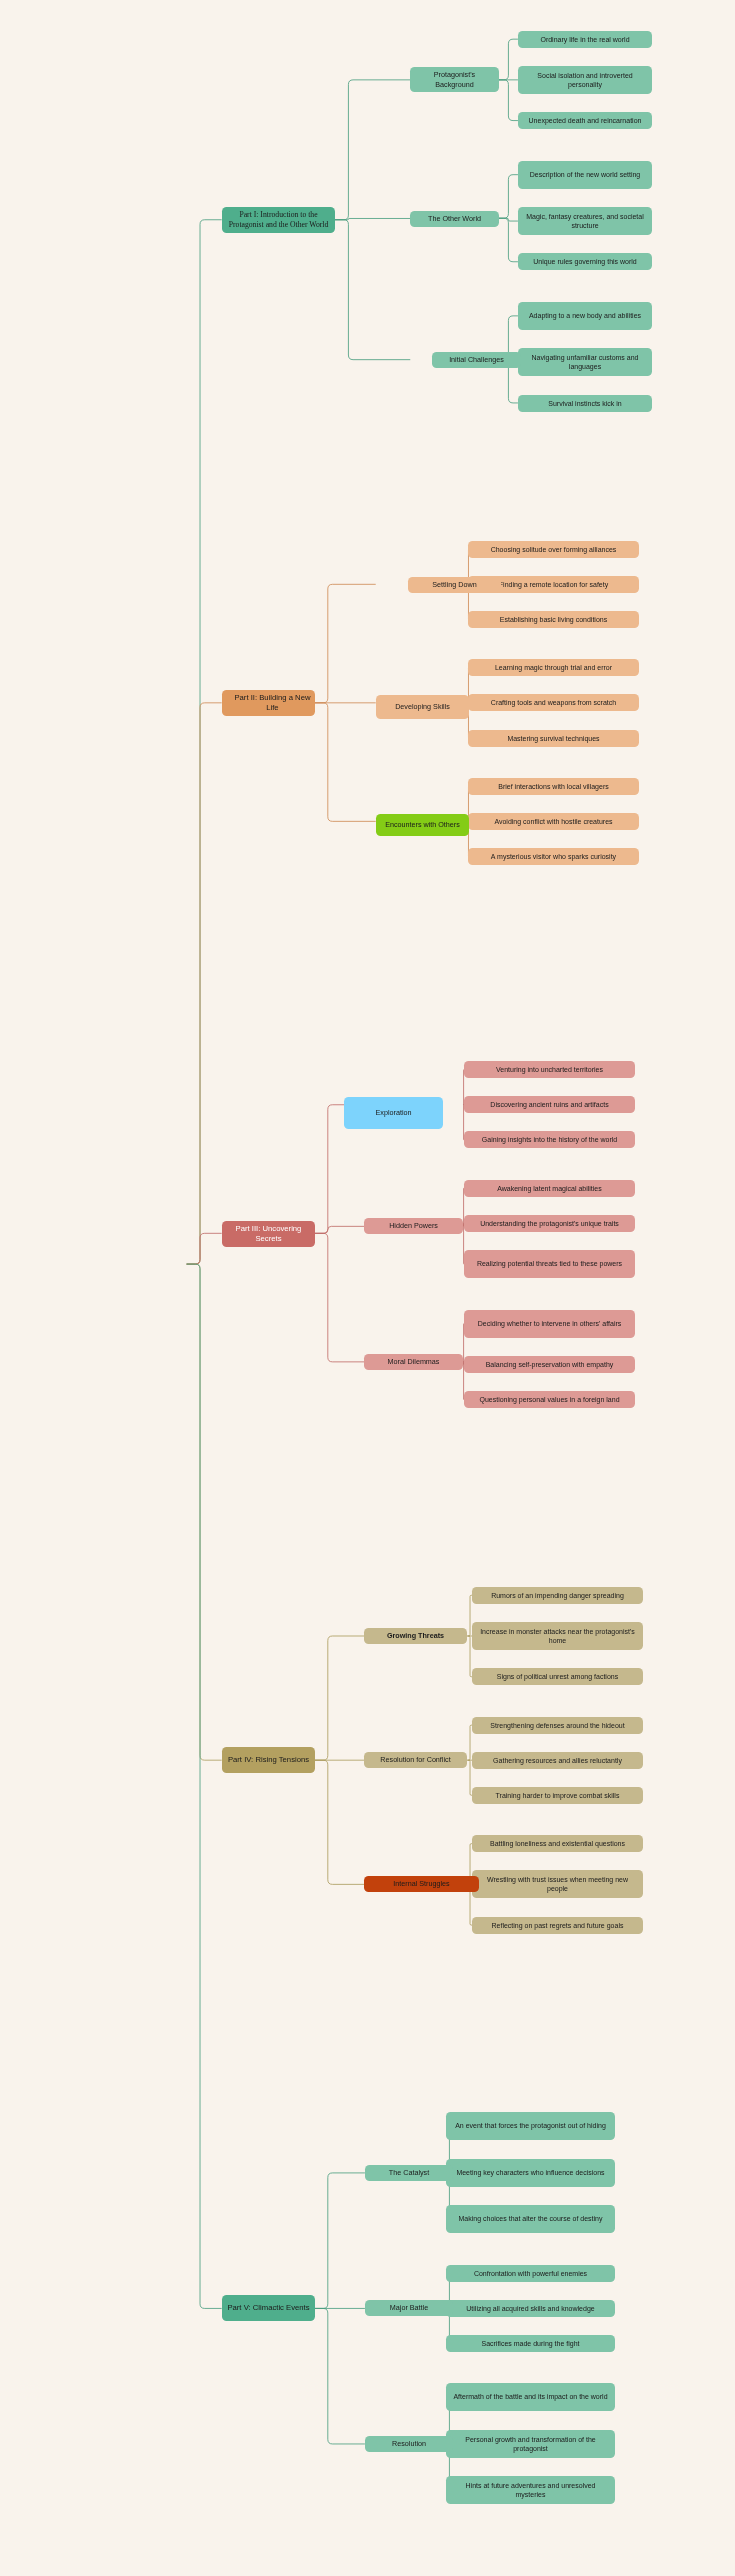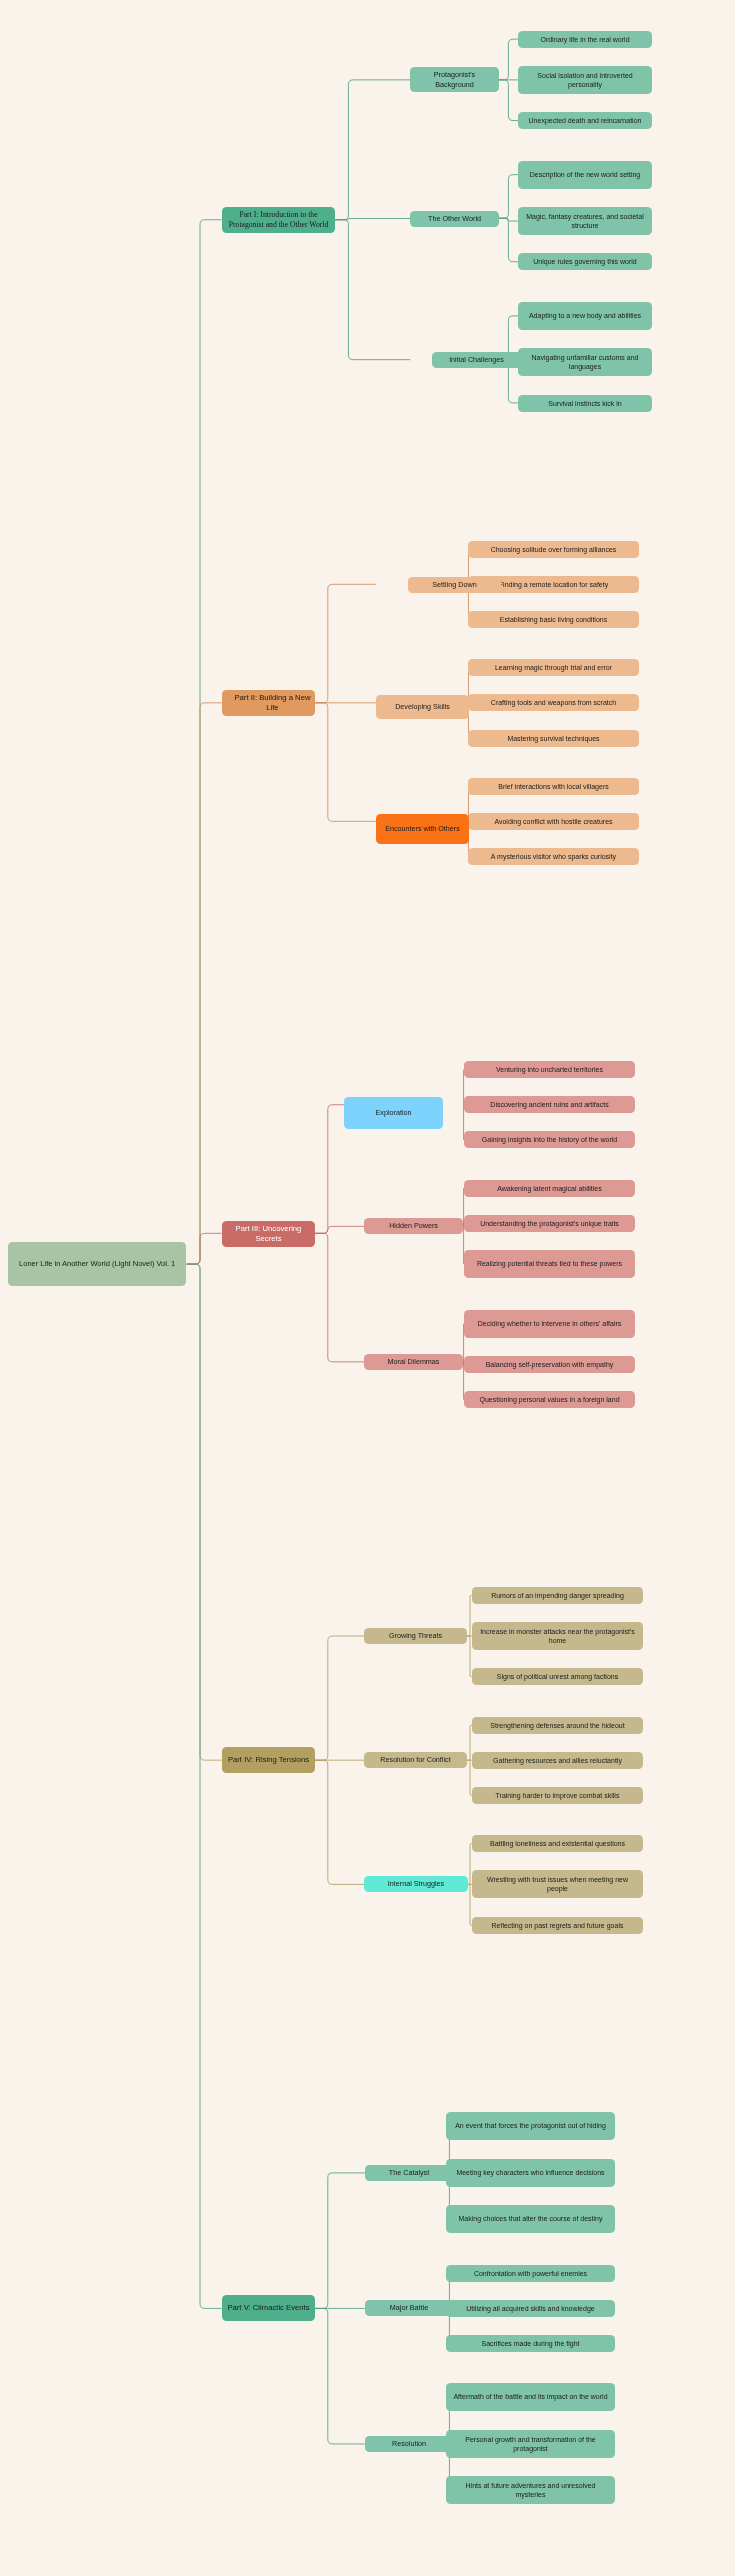--- a/index.html
+++ b/index.html
@@ -102,21 +102,21 @@
     <div class="node n-l3" style="left: 468px; top: 576px; width: 171px; height: 16.5px; background: rgb(237, 185, 142);">Finding a remote location for safety</div>
     <div class="node n-l3" style="left: 468px; top: 611px; width: 171px; height: 16.5px; background: rgb(237, 185, 142);">Establishing basic living conditions</div>
     <div class="node n-l3" style="left: 468px; top: 659px; width: 171px; height: 16.5px; background: rgb(237, 185, 142);">Learning magic through trial and error</div>
     <div class="node n-l3" style="left: 468px; top: 694px; width: 171px; height: 16.5px; background: rgb(237, 185, 142);">Crafting tools and weapons from scratch</div>
     <div class="node n-l3" style="left: 468px; top: 730px; width: 171px; height: 16.5px; background: rgb(237, 185, 142);">Mastering survival techniques</div>
     <div class="node n-l3" style="left: 468px; top: 778px; width: 171px; height: 16.5px; background: rgb(237, 185, 142);">Brief interactions with local villagers</div>
     <div class="node n-l3" style="left: 468px; top: 813px; width: 171px; height: 16.5px; background: rgb(237, 185, 142);">Avoiding conflict with hostile creatures</div>
     <div class="node n-l3" style="left: 468px; top: 848px; width: 171px; height: 16.5px; background: rgb(237, 185, 142);">A mysterious visitor who sparks curiosity</div>
     <div class="node n-l2" style="left: 376px; top: 577px; width: 93px; height: 15.5px; background: rgb(237, 185, 142); margin-left: 32px;">Settling Down</div>
     <div class="node n-l2" style="left: 376px; top: 695px; width: 93px; height: 24px; background: rgb(237, 185, 142);">Developing Skills</div>
-    <div class="node n-l2" style="left: 376px; top: 814px; width: 93px; height: 30px; background: #f97316;">Encounters with Others</div>
+    <div class="node n-l2" style="left: 376px; top: 814px; width: 93px; height: 22px; background: #84cc16;">Encounters with Others</div>
     <div class="node n-l1" style="left: 222px; top: 690px; width: 93px; height: 26px; background: rgb(224, 153, 94); padding-left: 12px;">Part II: Building a New Life</div>
     <div class="node n-l3" style="left: 464px; top: 1061px; width: 171px; height: 16.5px; background: rgb(221, 154, 149);">Venturing into uncharted territories</div>
     <div class="node n-l3" style="left: 464px; top: 1096px; width: 171px; height: 16.5px; background: rgb(221, 154, 149);">Discovering ancient ruins and artifacts</div>
     <div class="node n-l3" style="left: 464px; top: 1131px; width: 171px; height: 16.5px; background: rgb(221, 154, 149);">Gaining insights into the history of the world</div>
     <div class="node n-l3" style="left: 464px; top: 1180px; width: 171px; height: 16.5px; background: rgb(221, 154, 149);">Awakening latent magical abilities</div>
     <div class="node n-l3" style="left: 464px; top: 1215px; width: 171px; height: 16.5px; background: rgb(221, 154, 149);">Understanding the protagonist's unique traits</div>
     <div class="node n-l3" style="left: 464px; top: 1250px; width: 171px; height: 28px; background: rgb(221, 154, 149);">Realizing potential threats tied to these powers</div>
     <div class="node n-l3" style="left: 464px; top: 1310px; width: 171px; height: 28px; background: rgb(221, 154, 149);">Deciding whether to intervene in others' affairs</div>
     <div class="node n-l3" style="left: 464px; top: 1356px; width: 171px; height: 16.5px; background: rgb(221, 154, 149);">Balancing self-preservation with empathy</div>
     <div class="node n-l3" style="left: 464px; top: 1391px; width: 171px; height: 16.5px; background: rgb(221, 154, 149);">Questioning personal values in a foreign land</div>
@@ -126,32 +126,31 @@
     <div class="node n-l1 white-text" style="left: 222px; top: 1221px; width: 93px; height: 26px; background: rgb(201, 107, 102);">Part III: Uncovering Secrets</div>
     <div class="node n-l3" style="left: 472px; top: 1587px; width: 171px; height: 16.5px; background: rgb(197, 184, 141);">Rumors of an impending danger spreading</div>
     <div class="node n-l3" style="left: 472px; top: 1622px; width: 171px; height: 28px; background: rgb(197, 184, 141);">Increase in monster attacks near the protagonist's home</div>
     <div class="node n-l3" style="left: 472px; top: 1668px; width: 171px; height: 16.5px; background: rgb(197, 184, 141);">Signs of political unrest among factions</div>
     <div class="node n-l3" style="left: 472px; top: 1717px; width: 171px; height: 16.5px; background: rgb(197, 184, 141);">Strengthening defenses around the hideout</div>
     <div class="node n-l3" style="left: 472px; top: 1752px; width: 171px; height: 16.5px; background: rgb(197, 184, 141);">Gathering resources and allies reluctantly</div>
     <div class="node n-l3" style="left: 472px; top: 1787px; width: 171px; height: 16.5px; background: rgb(197, 184, 141);">Training harder to improve combat skills</div>
     <div class="node n-l3" style="left: 472px; top: 1835px; width: 171px; height: 16.5px; background: rgb(197, 184, 141);">Battling loneliness and existential questions</div>
     <div class="node n-l3" style="left: 472px; top: 1870px; width: 171px; height: 28px; background: rgb(197, 184, 141);">Wrestling with trust issues when meeting new people</div>
     <div class="node n-l3" style="left: 472px; top: 1917px; width: 171px; height: 16.5px; background: rgb(197, 184, 141);">Reflecting on past regrets and future goals</div>
-    <div class="node n-l2" style="left: 364px; top: 1628px; width: 103px; height: 15.5px; background: rgb(197, 184, 141);">Growing Threats</div>
+    <div class="node n-l2" style="left: 364px; top: 1628px; width: 103px; height: 15.5px; background: rgb(197, 184, 141); font-weight: bold;">Growing Threats</div>
     <div class="node n-l2" style="left: 364px; top: 1752px; width: 103px; height: 15.5px; background: rgb(197, 184, 141);">Resolution for Conflict</div>
-    <div class="node n-l2" style="left: 364px; top: 1876px; width: 104px; height: 15.5px; background: #5eead4;">Internal Struggles</div>
+    <div class="node n-l2" style="left: 364px; top: 1876px; width: 115px; height: 15.5px; background: #c2410c;">Internal Struggles</div>
     <div class="node n-l1" style="left: 222px; top: 1747px; width: 93px; height: 26px; background: rgb(179, 160, 96);">Part IV: Rising Tensions</div>
     <div class="node n-l3" style="left: 446px; top: 2112px; width: 169px; height: 28px; background: rgb(127, 196, 168);">An event that forces the protagonist out of hiding</div>
     <div class="node n-l3" style="left: 446px; top: 2159px; width: 169px; height: 28px; background: rgb(127, 196, 168);">Meeting key characters who influence decisions</div>
     <div class="node n-l3" style="left: 446px; top: 2205px; width: 169px; height: 28px; background: rgb(127, 196, 168);">Making choices that alter the course of destiny</div>
     <div class="node n-l3" style="left: 446px; top: 2265px; width: 169px; height: 16.5px; background: rgb(127, 196, 168);">Confrontation with powerful enemies</div>
     <div class="node n-l3" style="left: 446px; top: 2300px; width: 169px; height: 16.5px; background: rgb(127, 196, 168);">Utilizing all acquired skills and knowledge</div>
     <div class="node n-l3" style="left: 446px; top: 2335px; width: 169px; height: 16.5px; background: rgb(127, 196, 168);">Sacrifices made during the fight</div>
     <div class="node n-l3" style="left: 446px; top: 2383px; width: 169px; height: 28px; background: rgb(127, 196, 168);">Aftermath of the battle and its impact on the world</div>
     <div class="node n-l3" style="left: 446px; top: 2430px; width: 169px; height: 28px; background: rgb(127, 196, 168);">Personal growth and transformation of the protagonist</div>
     <div class="node n-l3" style="left: 446px; top: 2476px; width: 169px; height: 28px; background: rgb(127, 196, 168);">Hints at future adventures and unresolved mysteries</div>
     <div class="node n-l2" style="left: 365px; top: 2165px; width: 88px; height: 15.5px; background: rgb(127, 196, 168);">The Catalyst</div>
     <div class="node n-l2" style="left: 365px; top: 2300px; width: 88px; height: 15.5px; background: rgb(127, 196, 168);">Major Battle</div>
     <div class="node n-l2" style="left: 365px; top: 2436px; width: 88px; height: 15.5px; background: rgb(127, 196, 168);">Resolution</div>
     <div class="node n-l1" style="left: 222px; top: 2295px; width: 93px; height: 26px; background: rgb(79, 174, 140);">Part V: Climactic Events</div>
-    <div class="node n-root" style="left: 8.2px; top: 1242px; width: 178px; height: 44px; background: rgb(169, 196, 164);">Loner Life in Another World (Light Novel) Vol. 1</div>
   </div>
 
 
 </body></html>

